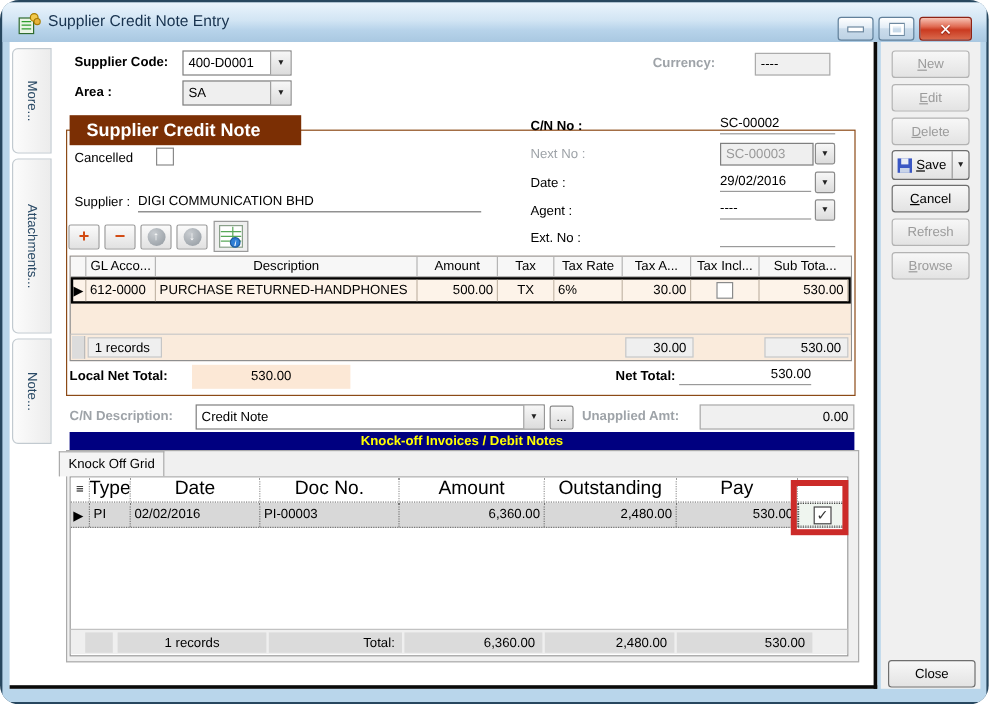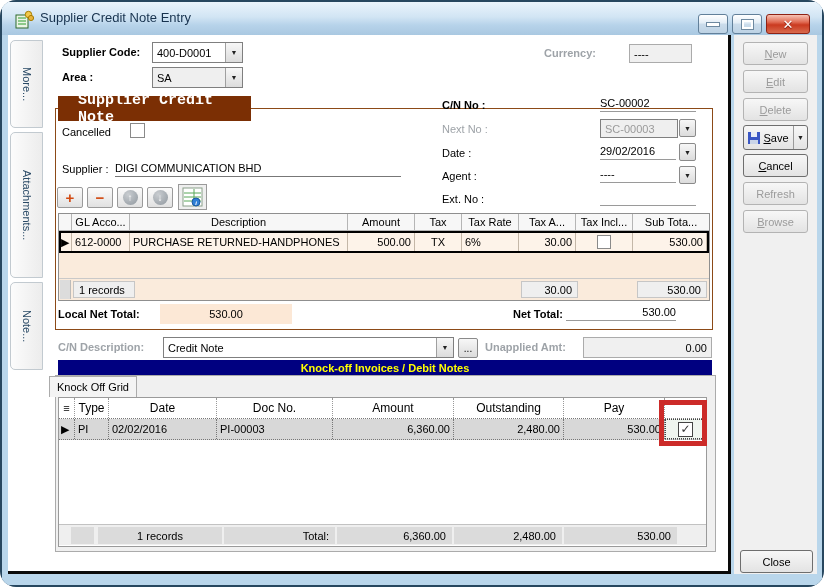--- a/index.html
+++ b/index.html
@@ -35,21 +35,21 @@
   .combo .val { flex:1; padding:1px 4px; display:flex; align-items:center; white-space:nowrap; overflow:hidden; }
   .combo .dd, .ddbtn { width:17px; background:linear-gradient(#F7F7F7,#DCDCDC); border-left:1px solid #9F9F9F;
     display:flex; align-items:center; justify-content:center; font-size:7px; color:#222; }
   .combo.disabled { background:#EFEFEF; } .combo.disabled .val { color:#9A9A9A; }
   .ddbtn { position:absolute; height:18px; border:1px solid #8A8A8A; border-radius:2px; }
   .ffield { position:absolute; height:17px; border-bottom:1px solid #9A9A9A; font-size:11px; display:flex; align-items:center; }
   .gfield { position:absolute; background:#F0F0F0; border:1px solid #ABABAB; font-size:11px; display:flex; align-items:center; padding:0 4px; }
 
   .groupbox { position:absolute; left:47px; top:73px; width:658px; height:222px; border:1px solid #8C4A17; }
   .banner { position:absolute; left:50px; top:61px; width:193px; height:25px; background:#7B2F04; color:#FFF;
-    font-size:15px; font-weight:bold; display:flex; align-items:center; padding-left:20px;font-family:Liberation Mono, monospace; }
+    font-size:15px; font-weight:bold; display:flex; align-items:center; padding-left:14px; }
   .checkbox { width:15px; height:15px; background:#FFF; border:1px solid #8A8A8A; display:flex; align-items:center; justify-content:center; font-size:12px; line-height:1; color:#333; }
 
   .tbtn { position:absolute; width:26px; height:21px; border:1px solid #9A9A9A; border-radius:2px;
     background:linear-gradient(#FBFBFB,#E1E1E1); display:flex; align-items:center; justify-content:center; }
   .pm { color:#D24A12; font-weight:bold; font-size:15px; line-height:1; }
   .circle { width:15px; height:15px; border-radius:50%; background:radial-gradient(circle at 35% 30%,#C9CDD1,#8F979E);
     color:#FFF; font-size:10px; font-weight:bold; display:flex; align-items:center; justify-content:center; line-height:1; }
   .calc-btn { position:absolute; left:170px; top:149px; width:29px; height:26px; border:1px solid #9A9A9A; background:#EFEFEF;
     display:flex; align-items:center; justify-content:center; }
 
@@ -72,21 +72,21 @@
   .peachfield { position:absolute; background:#FCE8D6; font-size:11px; display:flex; align-items:center; justify-content:center; }
 
   .koban { position:absolute; left:50px; top:325px; width:654px; height:15px; background:#000080; color:#FFFF00;
     font-size:11px; font-weight:bold; display:flex; align-items:center; justify-content:center; }
   .kobox { position:absolute; left:47px; top:340px; width:661px; height:177px; background:#F0F0F0; border:1px solid #ABABAB; }
   .kotab { position:absolute; left:41px; top:341px; width:88px; height:21px; background:#F4F4F4; border:1px solid #ABABAB;
     border-bottom:none; font-size:11px; display:flex; align-items:center; justify-content:center; }
 
   .grid2 { position:absolute; left:50px; top:362px; width:649px; height:150px; border:1px solid #9A9A9A; background:#FFF; }
   .g2head { height:21px; background:#FFF; border-bottom:1px dotted #777; }
-  .g2head .gcell { border-right:1px dotted #999; justify-content:center; font-size:12px; }
+  .g2head .gcell { border-right:1px dotted #999; justify-content:center; font-size:16px; }
   .g2row { height:21px; background:#D8D8D8; border-bottom:1px dotted #777; }
   .g2row .gcell { border-right:1px dotted #777; font-size:11px; }
   .g2c0{width:16px;} .g2c1{width:34px;} .g2c2{width:108px;} .g2c3{width:116px;} .g2c4{width:121px;}
   .g2c5{width:110px;} .g2c6{width:101px;} .g2c7{width:41px;border-right:none !important;}
   .paycheck { background:#EFF5EF; display:flex; align-items:center; justify-content:center; height:100%; width:100%; border:1px dotted #444; }
   .g2foot { position:absolute; left:0; bottom:1px; width:647px; height:21px; background:#EFEFEF; border-top:1px solid #C2C2C2; }
   .f2cell { position:absolute; top:2px; height:17px; background:#DBDBDB; font-size:11px; display:flex; align-items:center; padding:0 6px; }
 
   .redbox { position:absolute; left:651px; top:365px; width:48px; height:46px; border:5px solid #CC2B29; }
 

